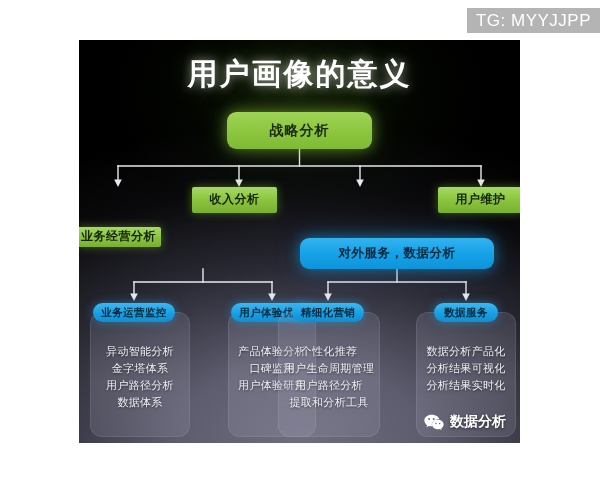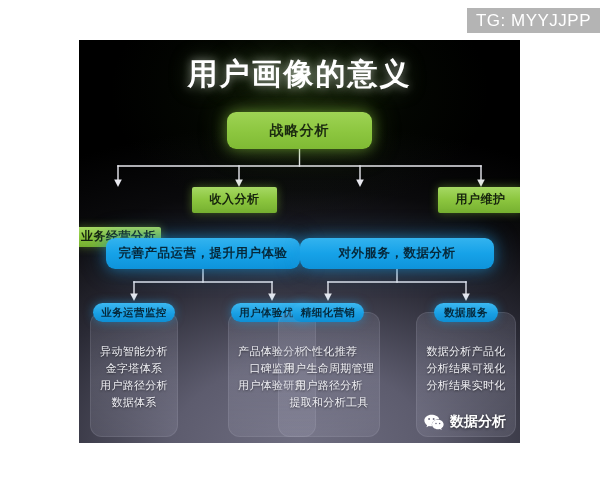--- a/index.html
+++ b/index.html
@@ -233,28 +233,25 @@
     <div class="node green-box" style="left:-3px; top:147px; width:85px; height:20px;margin-top:40px;">
       <span>业务经营分析</span>
     </div>
     <div class="node green-box" style="left:113px; top:147px; width:85px; height:26px;text-align:right;">
       <span>收入分析</span>
     </div>
     <div class="node green-box" style="left:359px; top:147px; width:85px; height:26px;">
       <span>用户维护</span>
     </div>
 
-    <div class="node blue-box" style="left:27px; top:198px; width:194px; height:31px;">
-      <span>完善产品运营，提升用户体验</span>
-    </div>
     <div class="node blue-box" style="left:221px; top:198px; width:194px; height:31px;">
       <span>对外服务，数据分析</span>
     </div>
 
-    <div class="card" style="left:11px; top:272px; width:88px; height:125px;">
+    <div class="card" style="left:11px; top:272px; width:100px; height:125px;">
       <div class="card-body">
         <div>异动智能分析</div>
         <div>金字塔体系</div>
         <div>用户路径分析</div>
         <div>数据体系</div>
       </div>
     </div>
     <div class="pill" style="left:14px; top:263px; width:82px;">
       <span>业务运营监控</span>
     </div>

